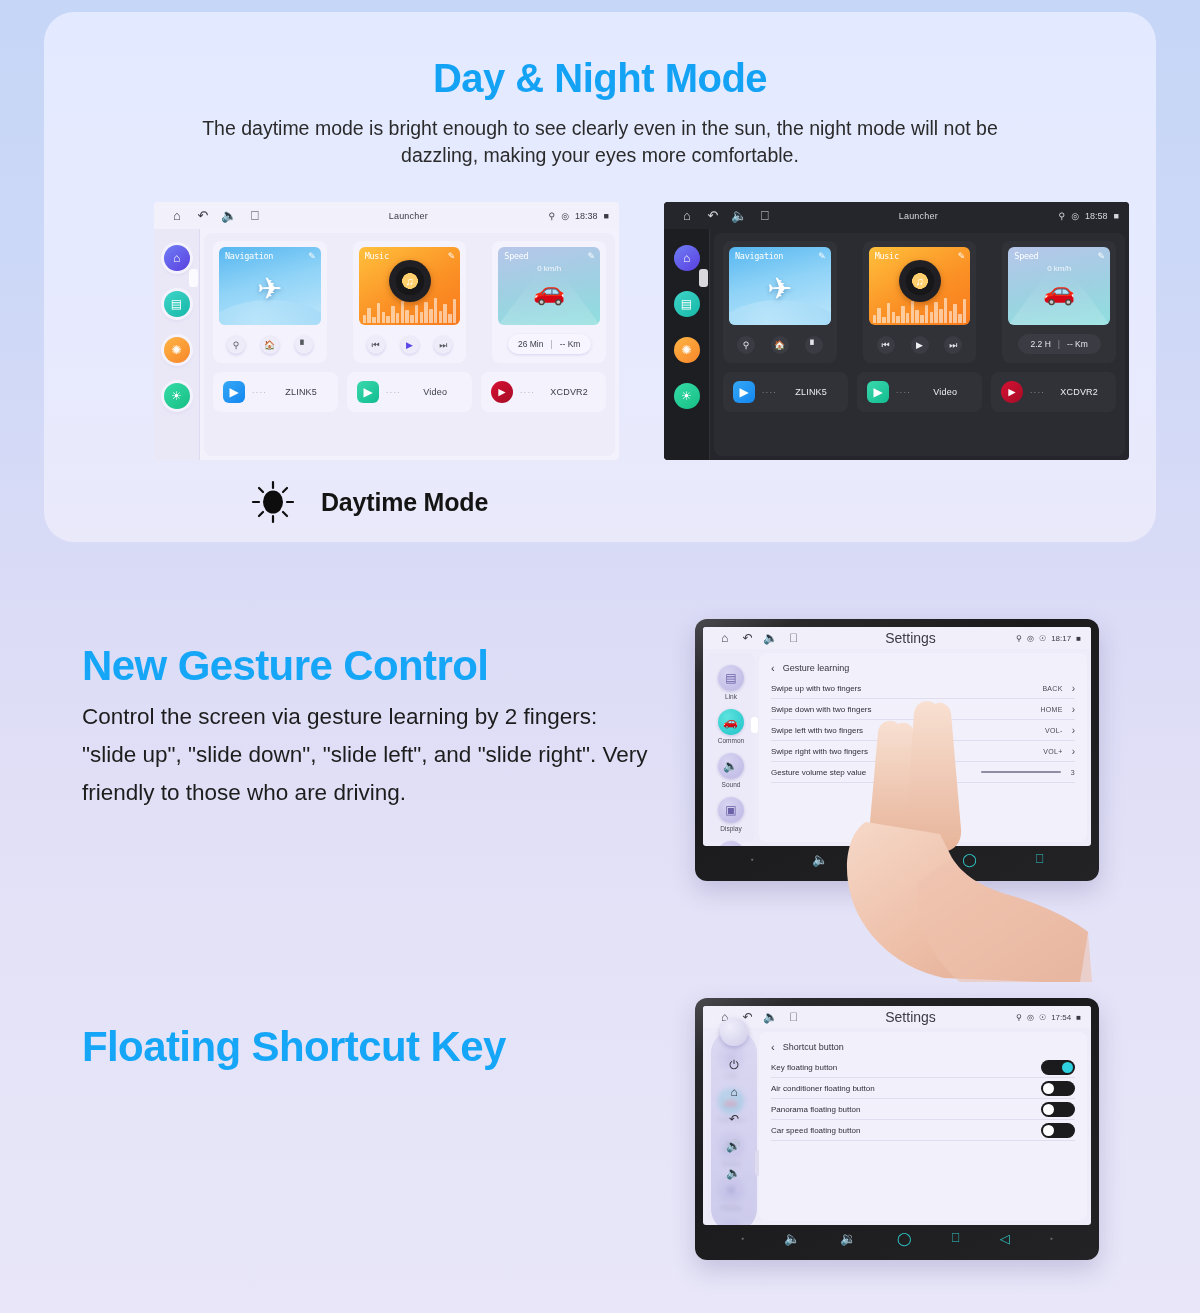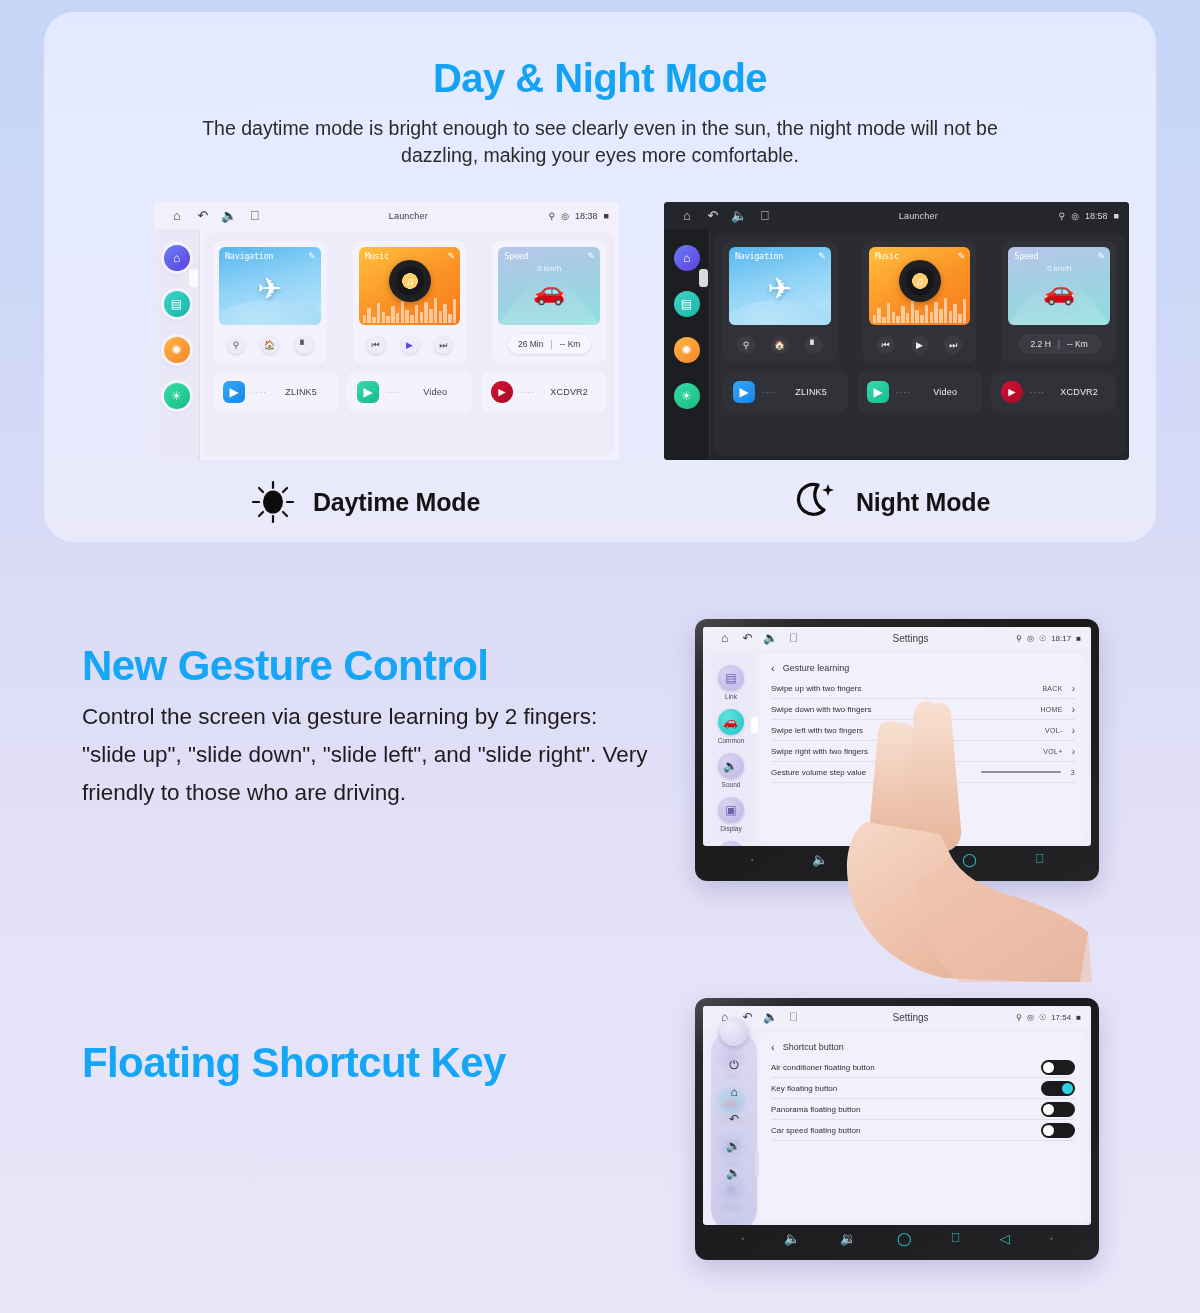--- a/index.html
+++ b/index.html
@@ -160,21 +160,21 @@
   .ico-dvr   { background: linear-gradient(140deg,#d81032,#a40d27); border-radius:50%; }
   .dots { letter-spacing:1.5px; font-size:7px; }
   .hu.day .dots { color:#aaa6c2; }
   .hu.night .dots { color:#9a9ba3; }
   .app-name { flex:1; text-align:center; font-size:9px; letter-spacing:.2px; }
   .hu.day .app-name { color:#3a3d45; }
   .hu.night .app-name { color:#eceef2; }
 
   
   .mode-labels { position:absolute; top:466px; left:0; width:1200px; height:60px; }
-  .mode-lab { position:absolute; display:flex; align-items:center; gap:16px; }
+  .mode-lab { position:absolute; display:flex; align-items:center; gap:24px; }
   .mode-lab.day { left:205px; }
   .mode-lab.night { left:748px; }
   .mode-text { font-size:25px; font-weight:bold; color:#141414; letter-spacing:-.2px; }
   .mode-ico { width:48px; height:48px; position:relative; }
 
   
   .feature { position:absolute; left:0; width:1200px; }
   .feat-text { position:absolute; left:82px; width:570px; }
   .feat-title { color:#16a6f7; font-size:42px; font-weight:bold; letter-spacing:-.6px; }
   .feat-body { color:#1d1d1d; font-size:22.5px; line-height:38px; margin-top:8px; }
@@ -194,21 +194,21 @@
   .tablet-nav {
     height:26px; display:flex; align-items:center;
     justify-content:space-around; padding:0 18px;
     color:#2ec7c7; font-size:13px;
   }
   .tablet-nav .tiny { font-size:5px; color:#6c6c70; }
 
   .set-status { height:22px; display:flex; align-items:center; padding:0 10px;
                 background:#f1effa; color:#3b3b46; font-size:8px; }
   .set-status .si { width:23px; text-align:center; font-size:12px; }
-  .set-status .s-title { flex:1; text-align:center; font-size:10px; }
+  .set-status .s-title { flex:1; text-align:center; font-size:14px; }
   .set-status .right { display:flex; align-items:center; gap:5px; }
 
   .set-body { display:flex; height: calc(100% - 22px); padding:4px; gap:4px; }
   .set-rail {
     width:48px; background:#ece9f8; border-radius:8px;
     display:flex; flex-direction:column; align-items:center;
     padding-top:12px; gap:9px; position:relative;
   }
   .set-rail-item { display:flex; flex-direction:column; align-items:center; gap:2px; }
   .set-rail-ico {
@@ -512,29 +512,20 @@
             <line x1="38" y1="24" x2="44" y2="24"></line>
             <line x1="10" y1="10" x2="14" y2="14"></line>
             <line x1="34" y1="34" x2="38" y2="38"></line>
             <line x1="10" y1="38" x2="14" y2="34"></line>
             <line x1="34" y1="14" x2="38" y2="10"></line>
           </g>
         </svg>
       </span>
       <span class="mode-text">Daytime Mode</span>
     </div>
-    <div class="mode-lab night">
-      <span class="mode-ico">
-        <svg width="48" height="48" viewBox="0 0 48 48">
-          <path d="M32 32 A15 15 0 1 1 26 7 A17 17 0 0 0 32 32 Z" fill="none" stroke="#0d0d0d" stroke-width="3.2" stroke-linejoin="round"></path>
-          <path d="M36 6 L37.6 10.4 L42 12 L37.6 13.6 L36 18 L34.4 13.6 L30 12 L34.4 10.4 Z" fill="#0d0d0d"></path>
-        </svg>
-      </span>
-      <span class="mode-text">Night Mode</span>
-    </div>
   </div>
 </div>
 
 <div class="feature" style="top:612px;">
   <div class="feat-text" style="top:30px;">
     <div class="feat-title">New Gesture Control</div>
     <div class="feat-body">Control the screen via gesture learning by 2 fingers: "slide up", "slide down", "slide left", and "slide right". Very friendly to those who are driving.</div>
   </div>
 
   <div class="tablet" style="left:695px; top:7px; width:404px; height:262px;">
@@ -639,21 +630,21 @@
 
     <path d="M95 22 C88 16 76 19 74 31 L66 145 C66 160 75 170 89 170 L104 170 C116 168 122 159 121 147 L111 31 C110 25 103 18 95 22 Z" fill="url(#skin2)"></path>
 
     <path d="M26 140 C12 148 4 172 8 200 C14 245 52 285 104 296 L200 300 L240 300 L248 250 C230 236 200 222 172 214 C140 205 122 192 112 176 L100 152 Z" fill="url(#skin)"></path>
 
     <path d="M112 176 C122 192 140 205 172 214 C200 222 230 236 248 250 L252 300 L120 300 C90 276 74 236 78 200 Z" fill="#eec2ad" opacity=".6"></path>
   </svg>
 </div>
 
 <div class="feature" style="top:992px;">
-  <div class="feat-text" style="top:47px;">
+  <div class="feat-text" style="top:31px;">
     <div class="feat-title">Floating Shortcut Key</div>
   </div>
 
   <div class="tablet" style="left:695px; top:6px; width:404px; height:262px;">
     <div class="tablet-screen" style="height:219px;">
       <div class="set-status">
         <span class="si">⌂</span>
         <span class="si">↶</span>
         <span class="si">🔈</span>
         <span class="si">⎕</span>
@@ -699,28 +690,28 @@
             <div class="float-tab">‹</div>
           </div>
         </div>
 
         <div class="set-panel">
           <div class="panel-head">
             <span class="chev">‹</span>
             <span>Shortcut button</span>
           </div>
           <div class="set-row">
+            <span class="row-label">Key floating button</span>
+            <span class="toggle on">
+                <span class="knob"></span>
+              </span>
+          </div>
+          <div class="set-row">
             <span class="row-label">Air conditioner floating button</span>
             <span class="toggle">
-                <span class="knob"></span>
-              </span>
-          </div>
-          <div class="set-row">
-            <span class="row-label">Key floating button</span>
-            <span class="toggle on">
                 <span class="knob"></span>
               </span>
           </div>
           <div class="set-row">
             <span class="row-label">Panorama floating button</span>
             <span class="toggle">
                 <span class="knob"></span>
               </span>
           </div>
           <div class="set-row">

